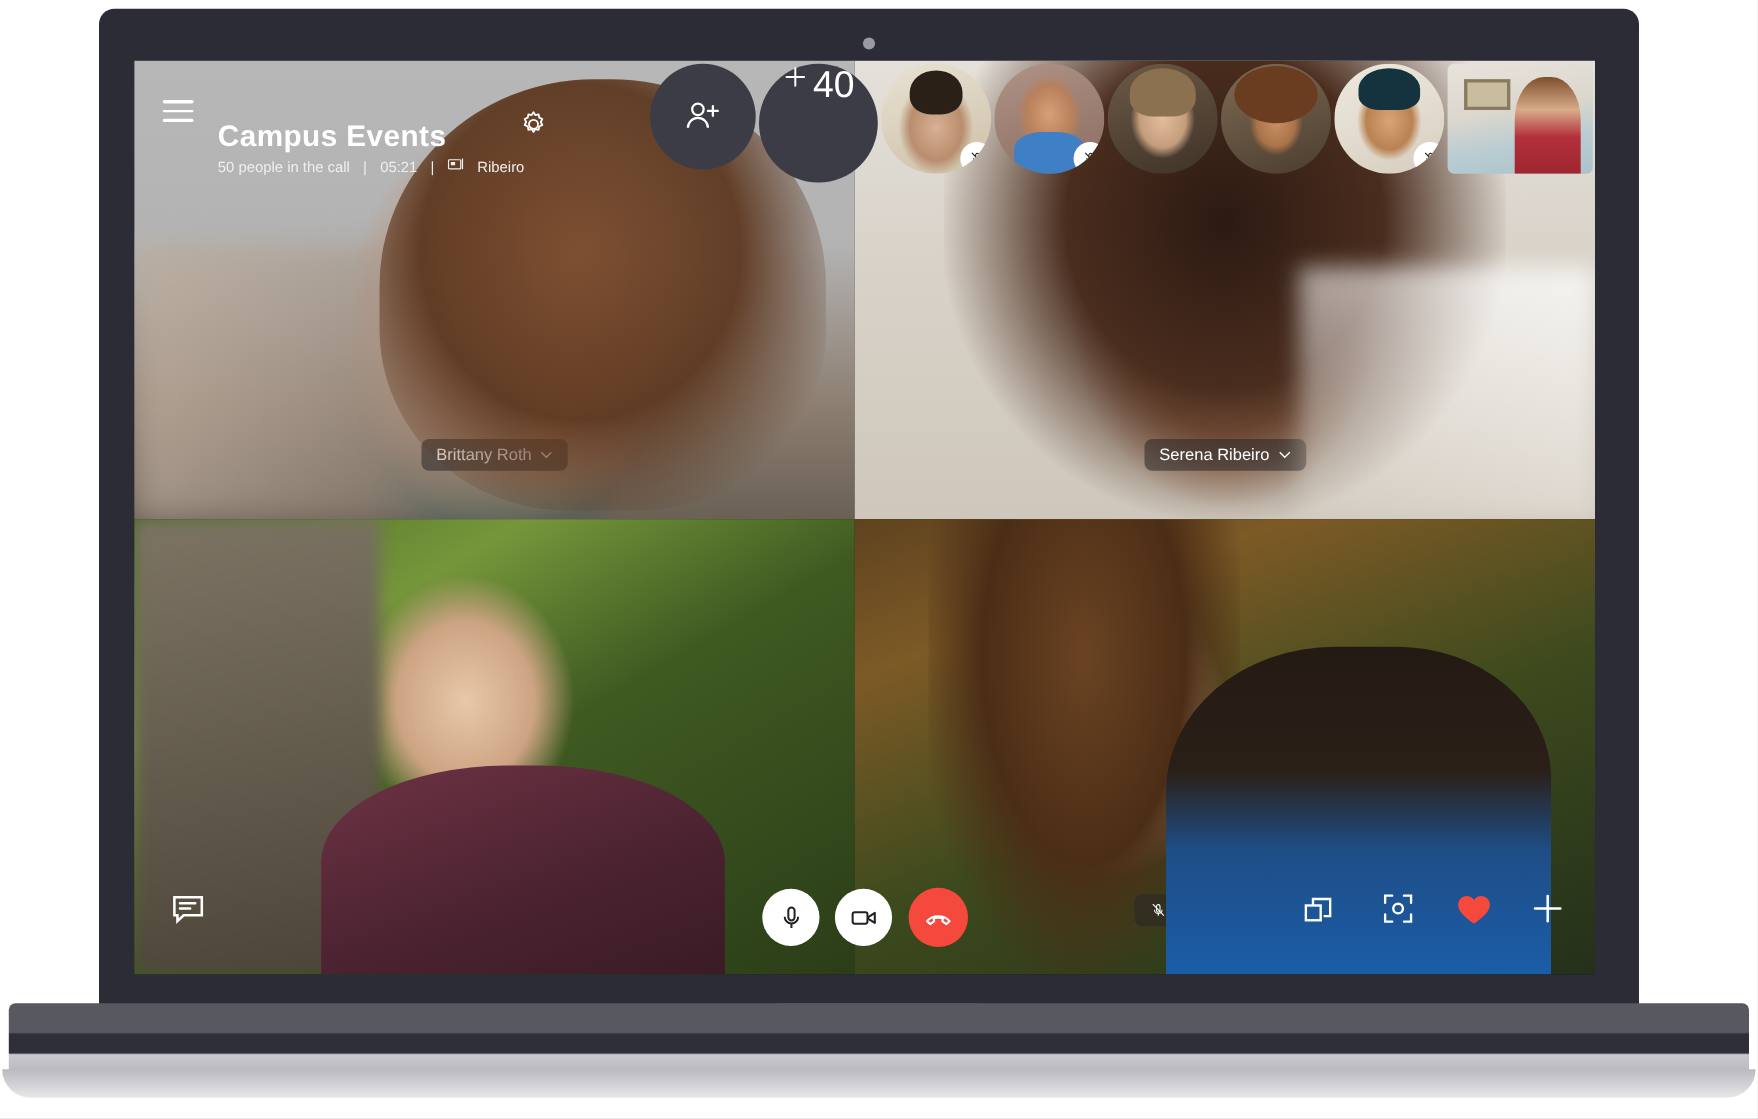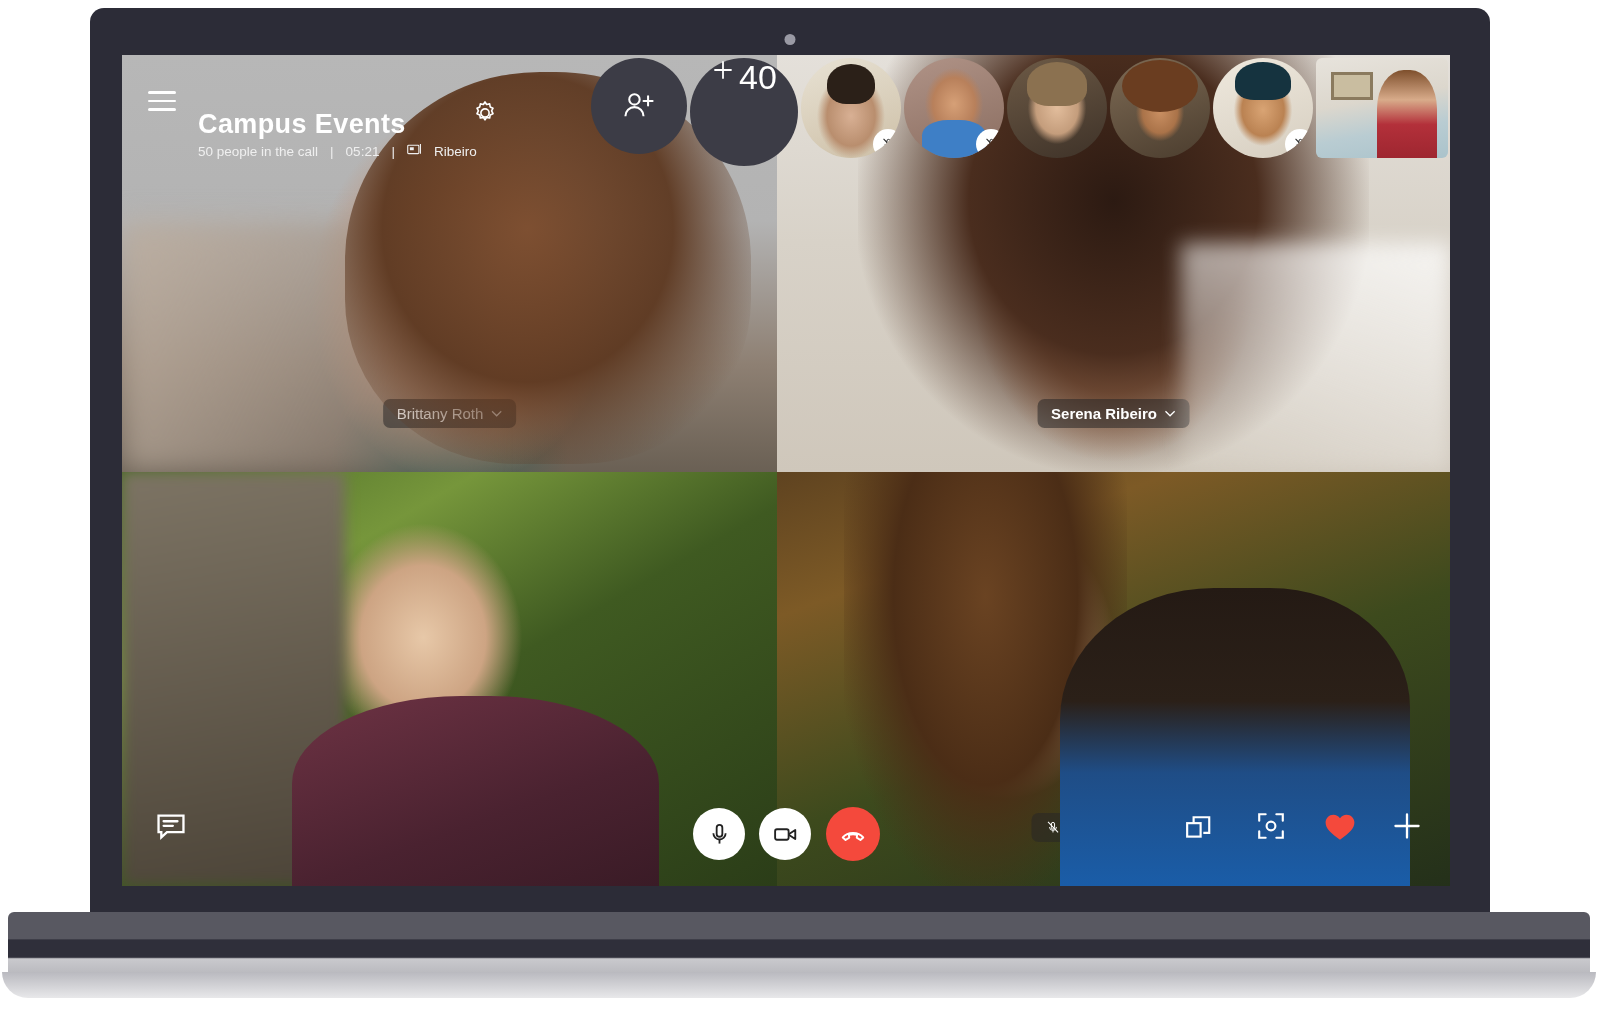--- a/index.html
+++ b/index.html
@@ -204,21 +204,21 @@
           <span>Brittany Roth</span>
           <span class="chev">
             <svg viewBox="0 0 12 12">
                 <path d="M1 3.5 L6 8.5 L11 3.5" fill="none" stroke="#fff" stroke-width="1.4"></path>
               </svg>
           </span>
         </div>
       </div>
 
       <div class="tile v-serena">
-        <div class="name-chip" style="bottom:44px;font-weight:bold;">
+        <div class="name-chip" style="bottom:44px;">
           <span>Serena Ribeiro</span>
           <span class="chev">
             <svg viewBox="0 0 12 12">
                 <path d="M1 3.5 L6 8.5 L11 3.5" fill="none" stroke="#fff" stroke-width="1.4"></path>
               </svg>
           </span>
         </div>
       </div>
 
       <div class="tile v-aaron">

